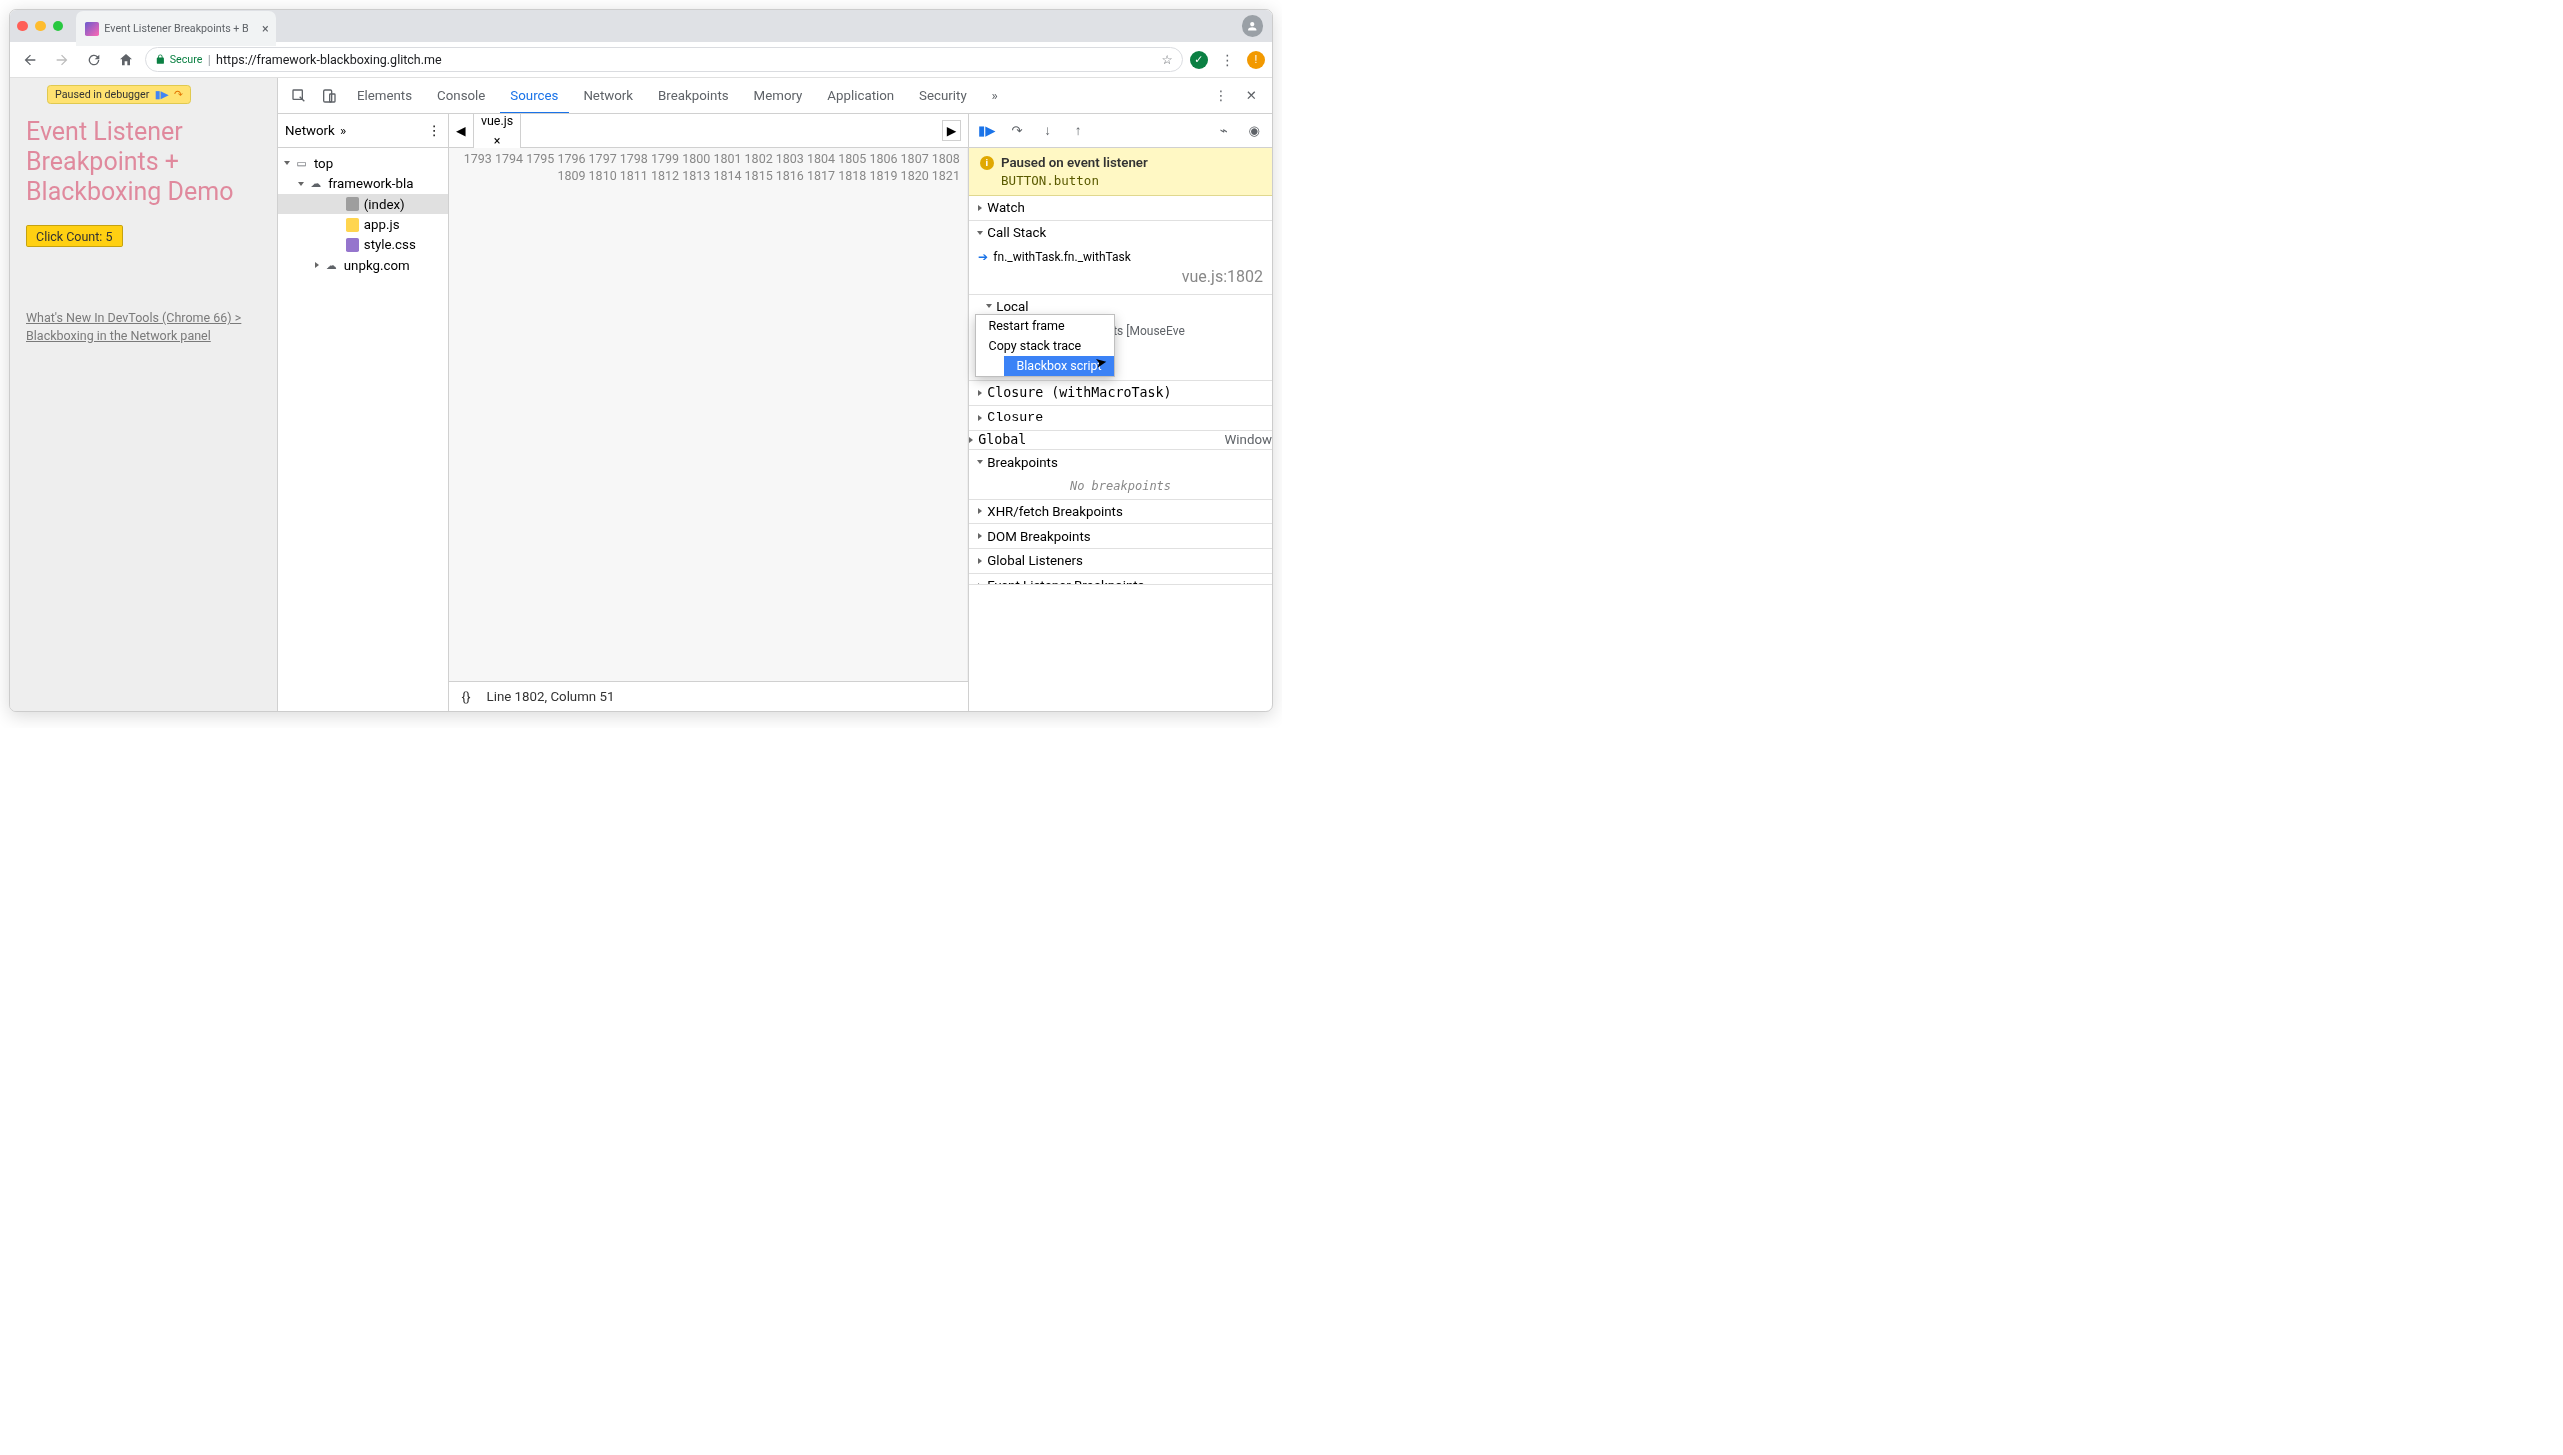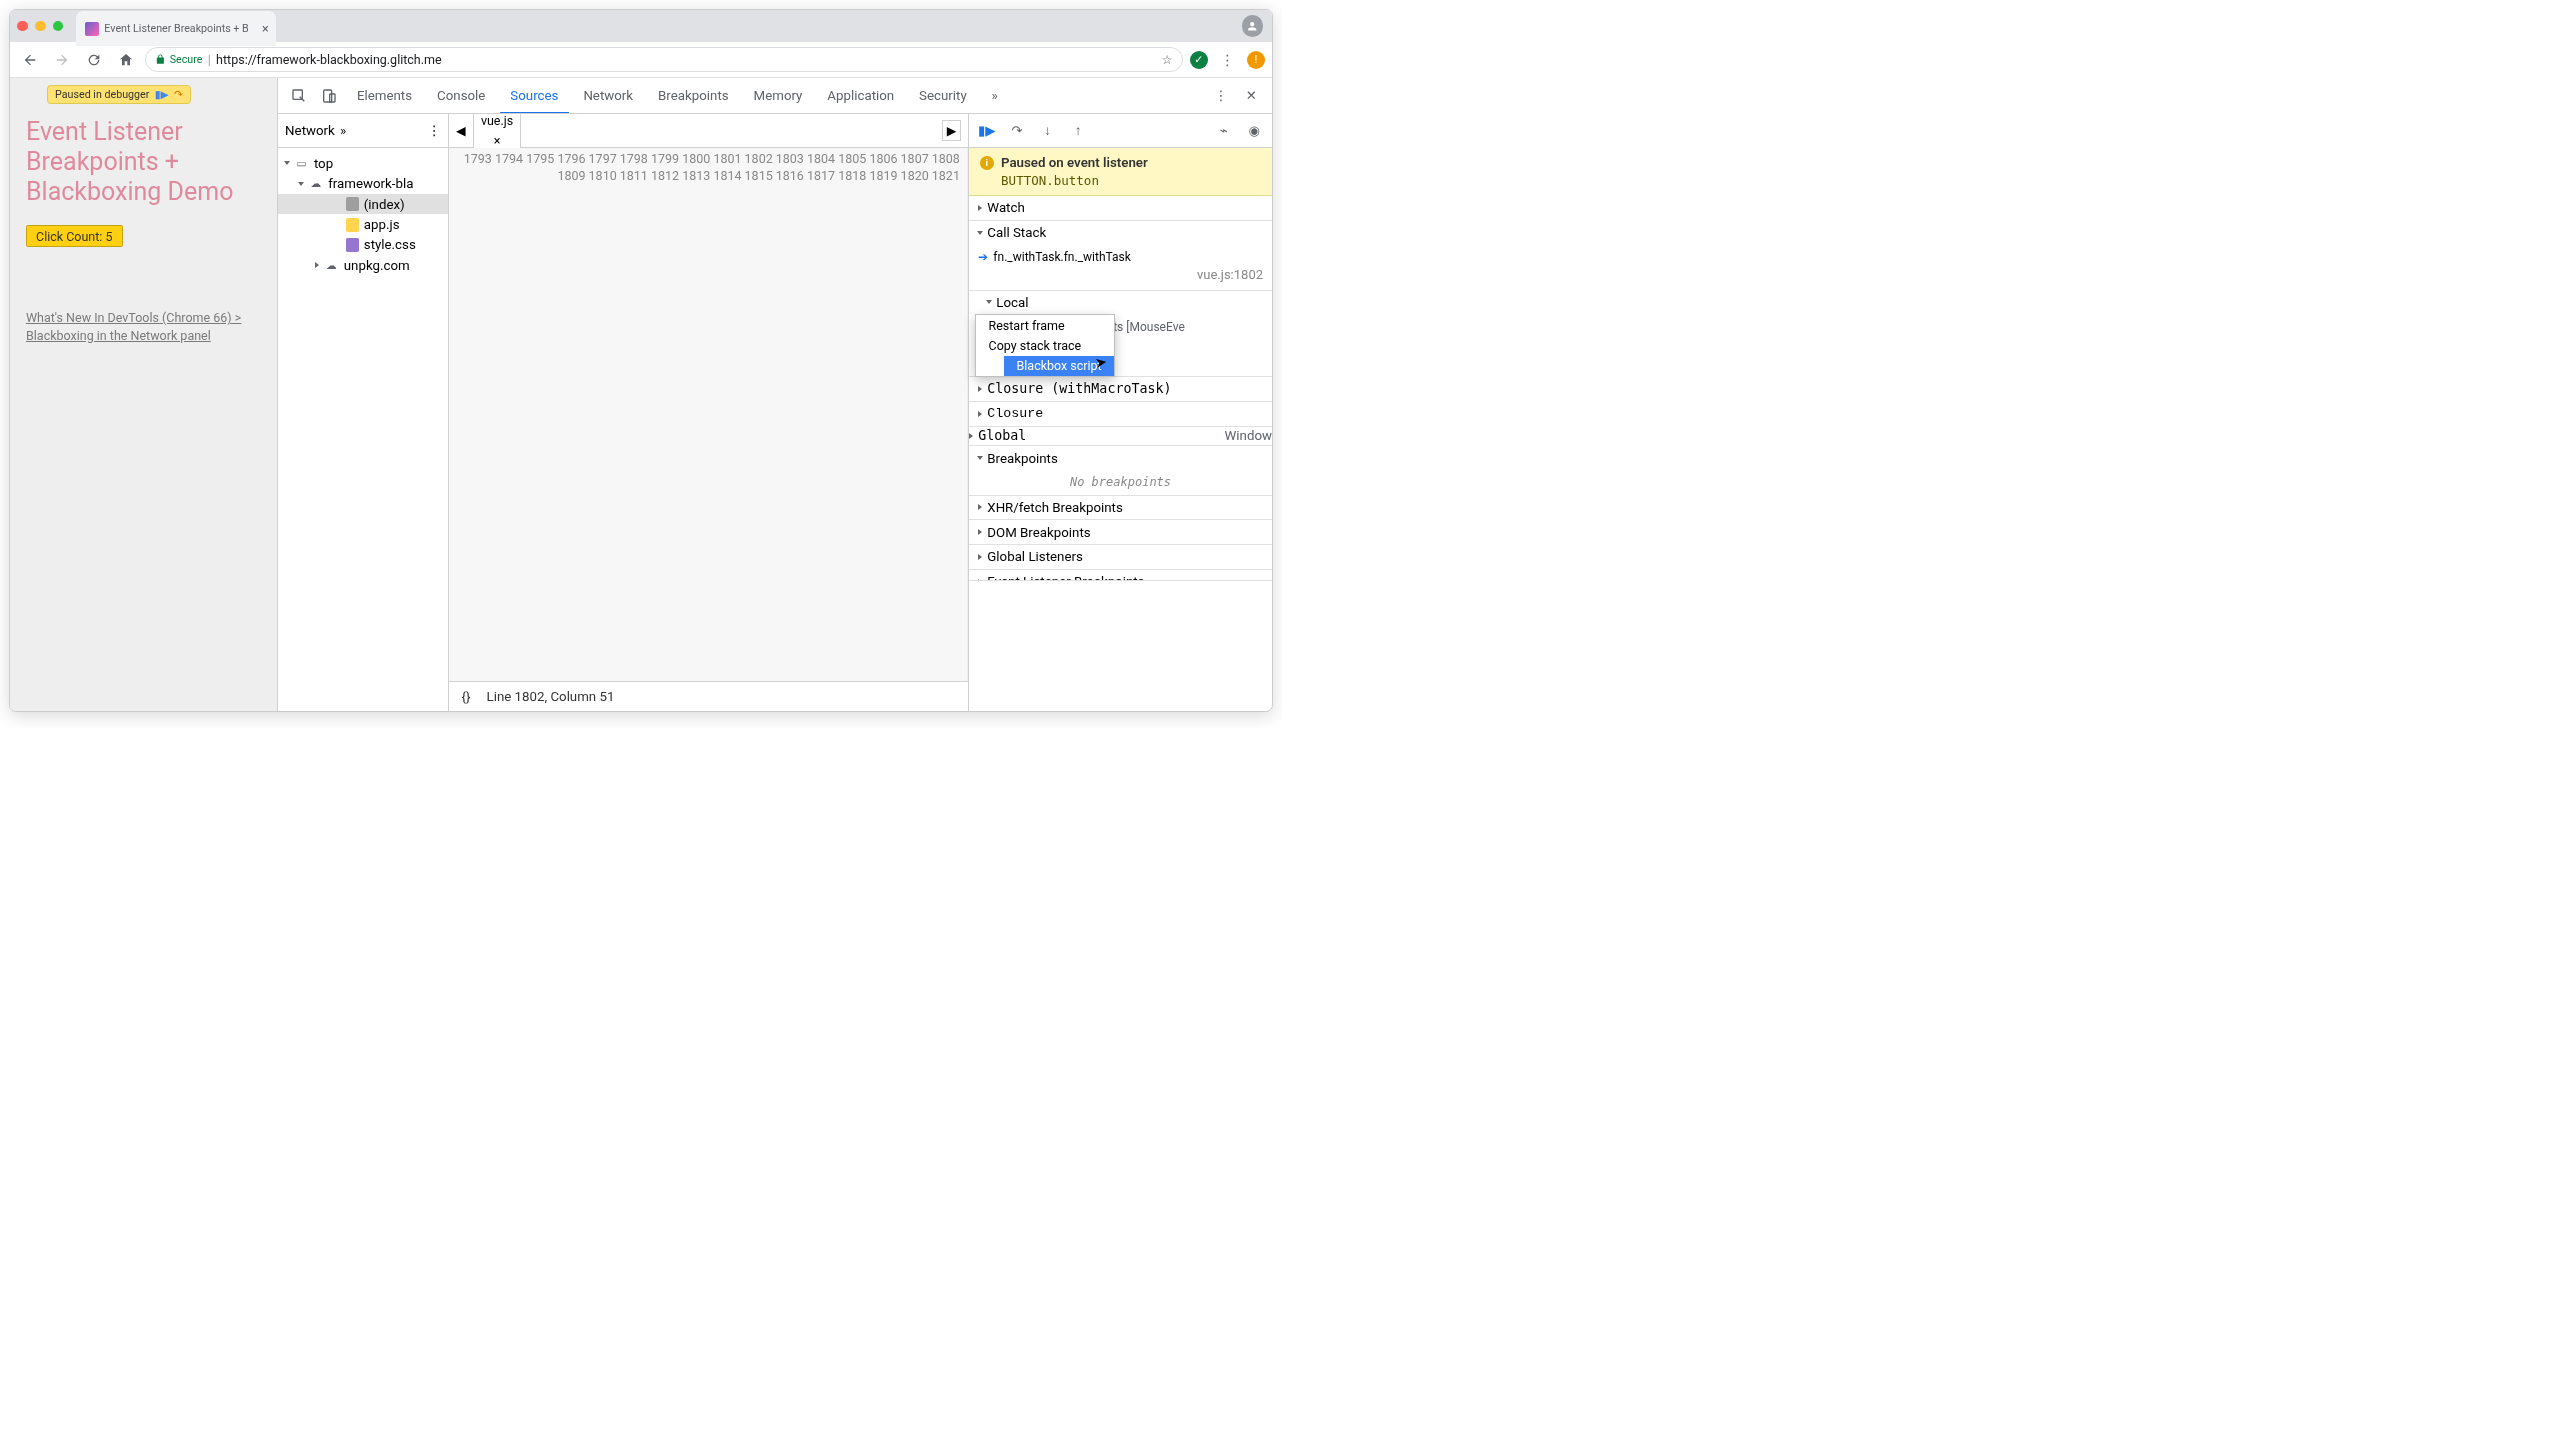--- a/index.html
+++ b/index.html
@@ -72,21 +72,21 @@
 .rp-toolbar .sep{flex:1;}
 .paused-box { background:#fff8c4; border-bottom:0.9px solid #e0d88f; padding:7.1px 10.7px; }
 .paused-box .pb-title{display:flex;align-items:center;gap:7.1px;color:#333;font-weight:600;}
 .paused-box .pb-title .info-i{width:14.2px;height:14.2px;border-radius:50%;background:#e0a800;color:#fff;font-size:9.8px;display:flex;align-items:center;justify-content:center;font-weight:bold;}
 .paused-box .pb-sub{padding-left:21.4px;font-family:Menlo,monospace;font-size:12.5px;color:#5a5a00;margin-top:2.7px;}
 .rp-section { border-bottom:0.9px solid #e0e0e0; }
 .rp-title { padding:4.4px 9px; display:flex;align-items:center;gap:5.3px;cursor:pointer; }
 .rp-body { padding:3.6px 9px 5.3px 9px; font-family:Menlo,monospace; font-size:12px; }
 .call-row { display:flex; align-items:center; gap:5.3px; padding:1.8px 0; }
 .call-row .ptr{color:#1a73e8;}
-.call-row .loc{margin-left:auto;color:#888;font-size:13px;}
+.call-row .loc{margin-left:auto;color:#888;font-size:16px;}
 .scope-row { padding:1.8px 0 1.8px 14.2px; }
 .scope-row .k{color:#881391;} .scope-row .v{color:#5f6368;} .scope-row .t{color:#1a73e8;}
 .no-bp{color:#888;font-style:italic;text-align:center;padding:5.3px 0;}
 .ctx-menu { position:absolute; left:975px; top:314px; background:#fff; border:0.9px solid #bfbfbf; box-shadow:0 3.6px 10.7px rgba(0,0,0,.25); font-size:12.5px; min-width:125px; z-index:50; }
 .ctx-item { padding:2.7px 12.5px; cursor:pointer; }
 .ctx-item.sel { background:#3b82f6; color:#fff;margin-left:28px; }
 .cursor-arrow { position:absolute; left:1095px; top:354px; z-index:60; font-size:14.2px; color:#000; transform:rotate(-10deg); }
 .global-row{display:flex;align-items:center;gap:5.3px;padding:1.8px 0;}
 .global-row .win{margin-left:auto;color:#5f6368;}
 </style>

